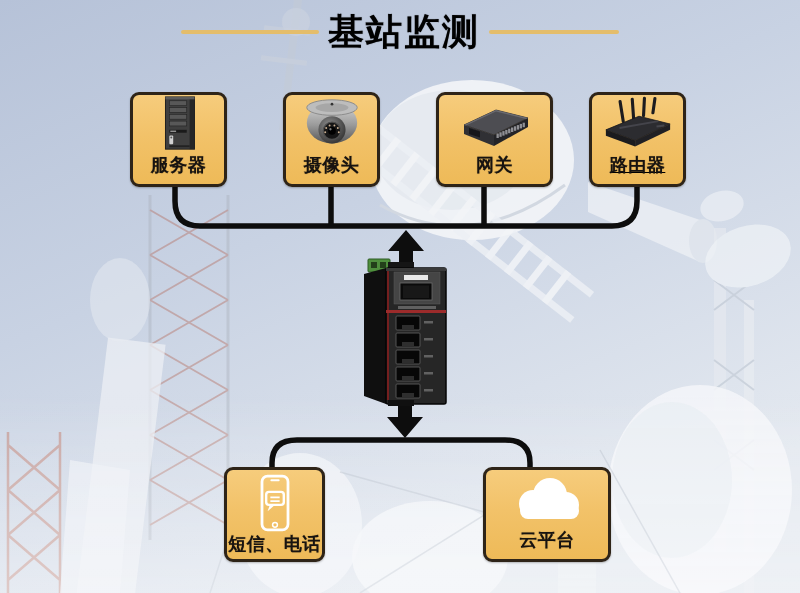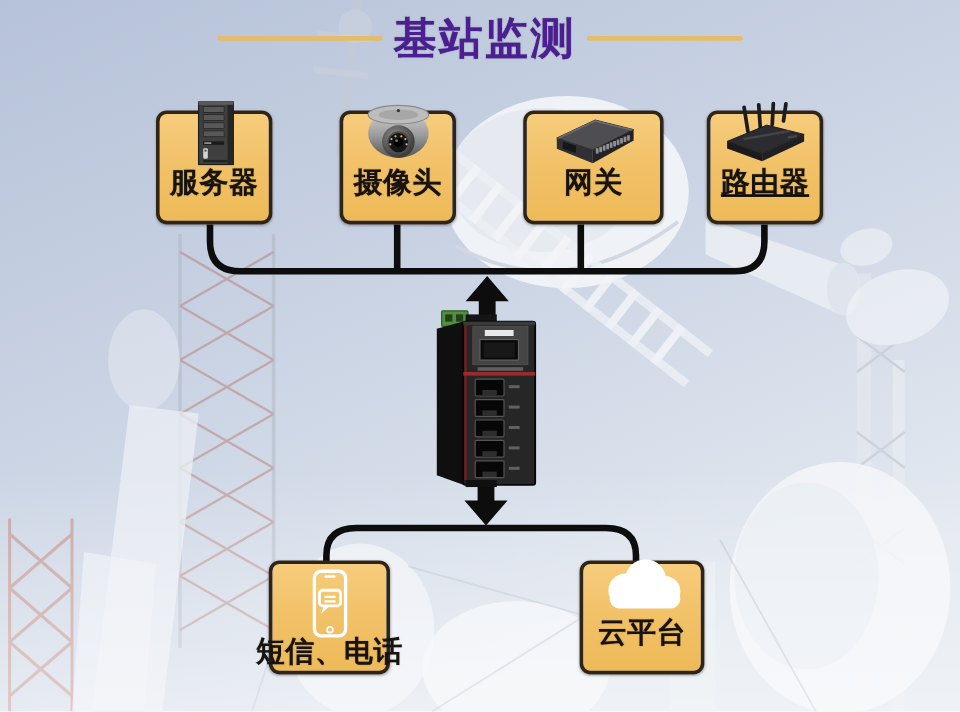--- a/index.html
+++ b/index.html
@@ -13,36 +13,36 @@
   
   .titlebar{
     position:absolute;top:11px;left:0;width:100%;z-index:3;
     display:flex;align-items:center;justify-content:center;gap:9px;
   }
   .title-rule{height:4px;background:#e4bd6b;border-radius:2px;}
   .title-rule.left{width:138px;}
   .title-rule.right{width:130px;}
   .page-title{
     margin:0;font-size:36px;line-height:42px;font-weight:900;
-    color:#4c1d95;letter-spacing:2px;white-space:nowrap;
+    color:#000000;letter-spacing:2px;white-space:nowrap;
     text-shadow:0 0 1px rgba(0,0,0,.55);
     text-align:right;
   }
   
   .node{
     position:absolute;z-index:2;box-sizing:border-box;
     background:linear-gradient(180deg,#f6cc7c 0%,#f2c269 45%,#eeba58 100%);
     border:3px solid #2e2418;border-radius:9px;
     display:flex;flex-direction:column;align-items:center;justify-content:flex-end;
     box-shadow:0 1px 2px rgba(0,0,0,.25);
   }
   .node .icon{flex:1;display:flex;align-items:center;justify-content:center;width:100%;padding-top:3px;}
   .node .label{
-    font-size:24px;font-weight:800;color:#171310;line-height:22px;
-    padding-bottom:20px;white-space:nowrap;letter-spacing:.5px;
+    font-size:18px;font-weight:800;color:#171310;line-height:22px;
+    padding-bottom:8px;white-space:nowrap;letter-spacing:.5px;
     text-shadow:0 0 1px rgba(0,0,0,.4);
   }
   .hub{position:absolute;left:356px;top:254px;z-index:2;}
 </style>
 </head>
 <body>
 
 <div class="stage">
 
   <svg class="bg" width="800" height="593" viewBox="0 0 800 593" aria-hidden="true">
@@ -292,21 +292,21 @@
         <rect x="23" y="6.5" width="10" height="2.2" rx="1.1" fill="#ffffff"></rect>
         <circle cx="28" cy="55.5" r="2.6" fill="none" stroke="#ffffff" stroke-width="1.6"></circle>
         <rect x="18.5" y="20" width="19" height="14" rx="3" fill="none" stroke="#ffffff" stroke-width="2.6"></rect>
         <path d="M23 26 H33 M23 30 H33" stroke="#ffffff" stroke-width="2"></path>
         <path d="M22.5 34 L20 41 L28 34 Z" fill="#ffffff"></path>
       </svg>
     </div>
     <div class="label">短信、电话</div>
   </div>
 
-  <div class="node" style="left:483px;top:467px;width:104px;height:95px;">
+  <div class="node" style="left:483px;top:467px;width:128px;height:95px;">
     <div class="icon">
       <svg width="80" height="56" viewBox="0 0 80 56">
         <g fill="#ffffff">
           <circle cx="26" cy="31" r="14"></circle>
           <circle cx="43" cy="22" r="17"></circle>
           <circle cx="59" cy="32" r="13"></circle>
           <rect x="13" y="30" width="59" height="16" rx="8"></rect>
         </g>
       </svg>
     </div>

